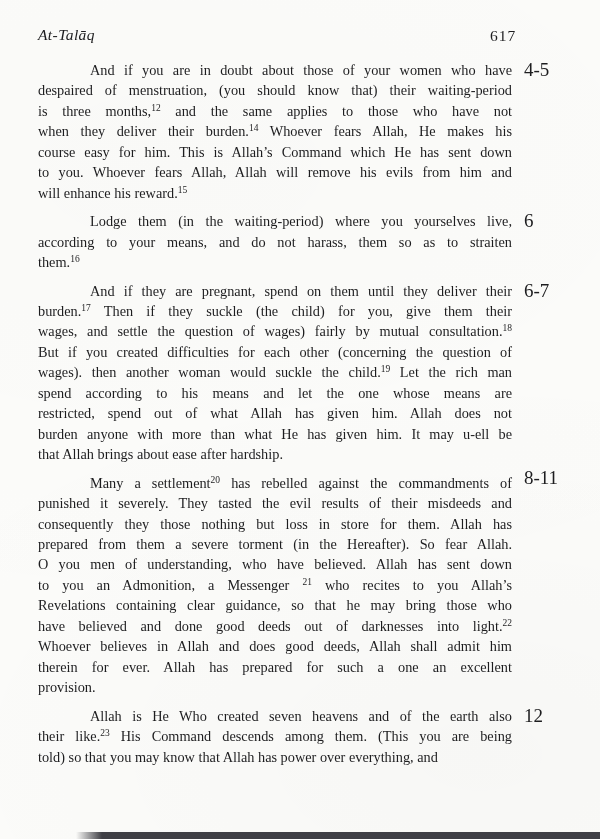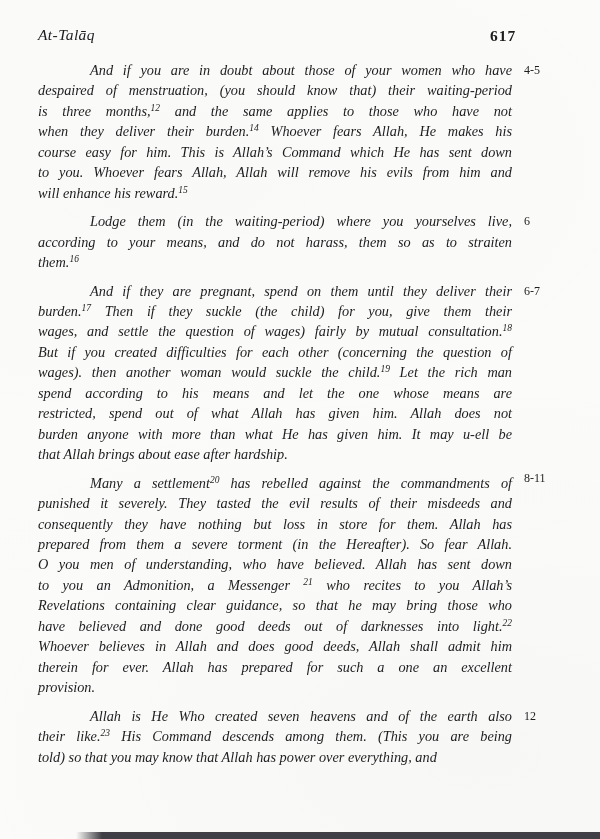--- a/index.html
+++ b/index.html
@@ -30,56 +30,55 @@
   }
   .surah-title{
     display:block;
     font-style:italic;
     font-size:15.5px;
     letter-spacing:0.4px;
   }
   .page-number{
     position:absolute;
     top:27px;left:490px;width:46px;
-    font-weight:bold;
+    font-weight:normal;
     font-size:15.5px;
     letter-spacing:1px;
   }
   .body-text{
     position:absolute;
     top:60px;left:38px;width:474px;
   }
   .paragraph{
     position:relative;
     margin:0 0 8px 0;
   }
   .tline{
     display:block;
     font-size:14.3px;
     line-height:20.45px;
     text-align:justify;
     text-align-last:justify;
     white-space:normal;
-    font-style:italic;
   }
   .tline.first{ padding-left:52px; }
   .tline.last{ text-align-last:left; }
   .tline sup{
     font-size:9.5px;
     line-height:0;
     vertical-align:baseline;
     position:relative;
     top:-5px;
   }
   .verse-number{
     position:absolute;
     left:486px;          
     top:0;
     width:76px;
-    font-size:12px;
+    font-size:19px;
     line-height:20px;
     white-space:nowrap;
     color:var(--ink);
   }
   .verse-raised{ top:-5px; }
   .scan-edge{
     position:absolute;
     left:76px;top:832px;
     width:524px;height:7px;
     background:linear-gradient(to right, rgba(63,63,69,0) 0px, var(--artifact) 26px, var(--artifact) 100%);
@@ -121,21 +120,21 @@
         <span class="tline">wages). then another woman would suckle the child.<sup>19</sup> Let the rich man</span>
         <span class="tline">spend according to his means and let the one whose means are</span>
         <span class="tline">restricted, spend out of what Allah has given him. Allah does not</span>
         <span class="tline">burden anyone with more than what He has given him. It may u-ell be</span>
         <span class="tline last">that Allah brings about ease after hardship.</span>
         <span class="verse-number">6-7</span>
       </div>
       <div class="paragraph">
         <span class="tline first">Many a settlement<sup>20</sup> has rebelled against the commandments of</span>
         <span class="tline">punished it severely. They tasted the evil results of their misdeeds and</span>
-        <span class="tline">consequently they have nothing but loss in store for them. Allah has</span>
+        <span class="tline">consequently they those nothing but loss in store for them. Allah has</span>
         <span class="tline">prepared from them a severe torment (in the Hereafter). So fear Allah.</span>
         <span class="tline">O you men of understanding, who have believed. Allah has sent down</span>
         <span class="tline">to you an Admonition, a Messenger <sup>21</sup> who recites to you Allah’s</span>
         <span class="tline">Revelations containing clear guidance, so that he may bring those who</span>
         <span class="tline">have believed and done good deeds out of darknesses into light.<sup>22</sup></span>
         <span class="tline">Whoever believes in Allah and does good deeds, Allah shall admit him</span>
         <span class="tline">therein for ever. Allah has prepared for such a one an excellent</span>
         <span class="tline last">provision.</span>
         <span class="verse-number verse-raised">8-11</span>
       </div>

